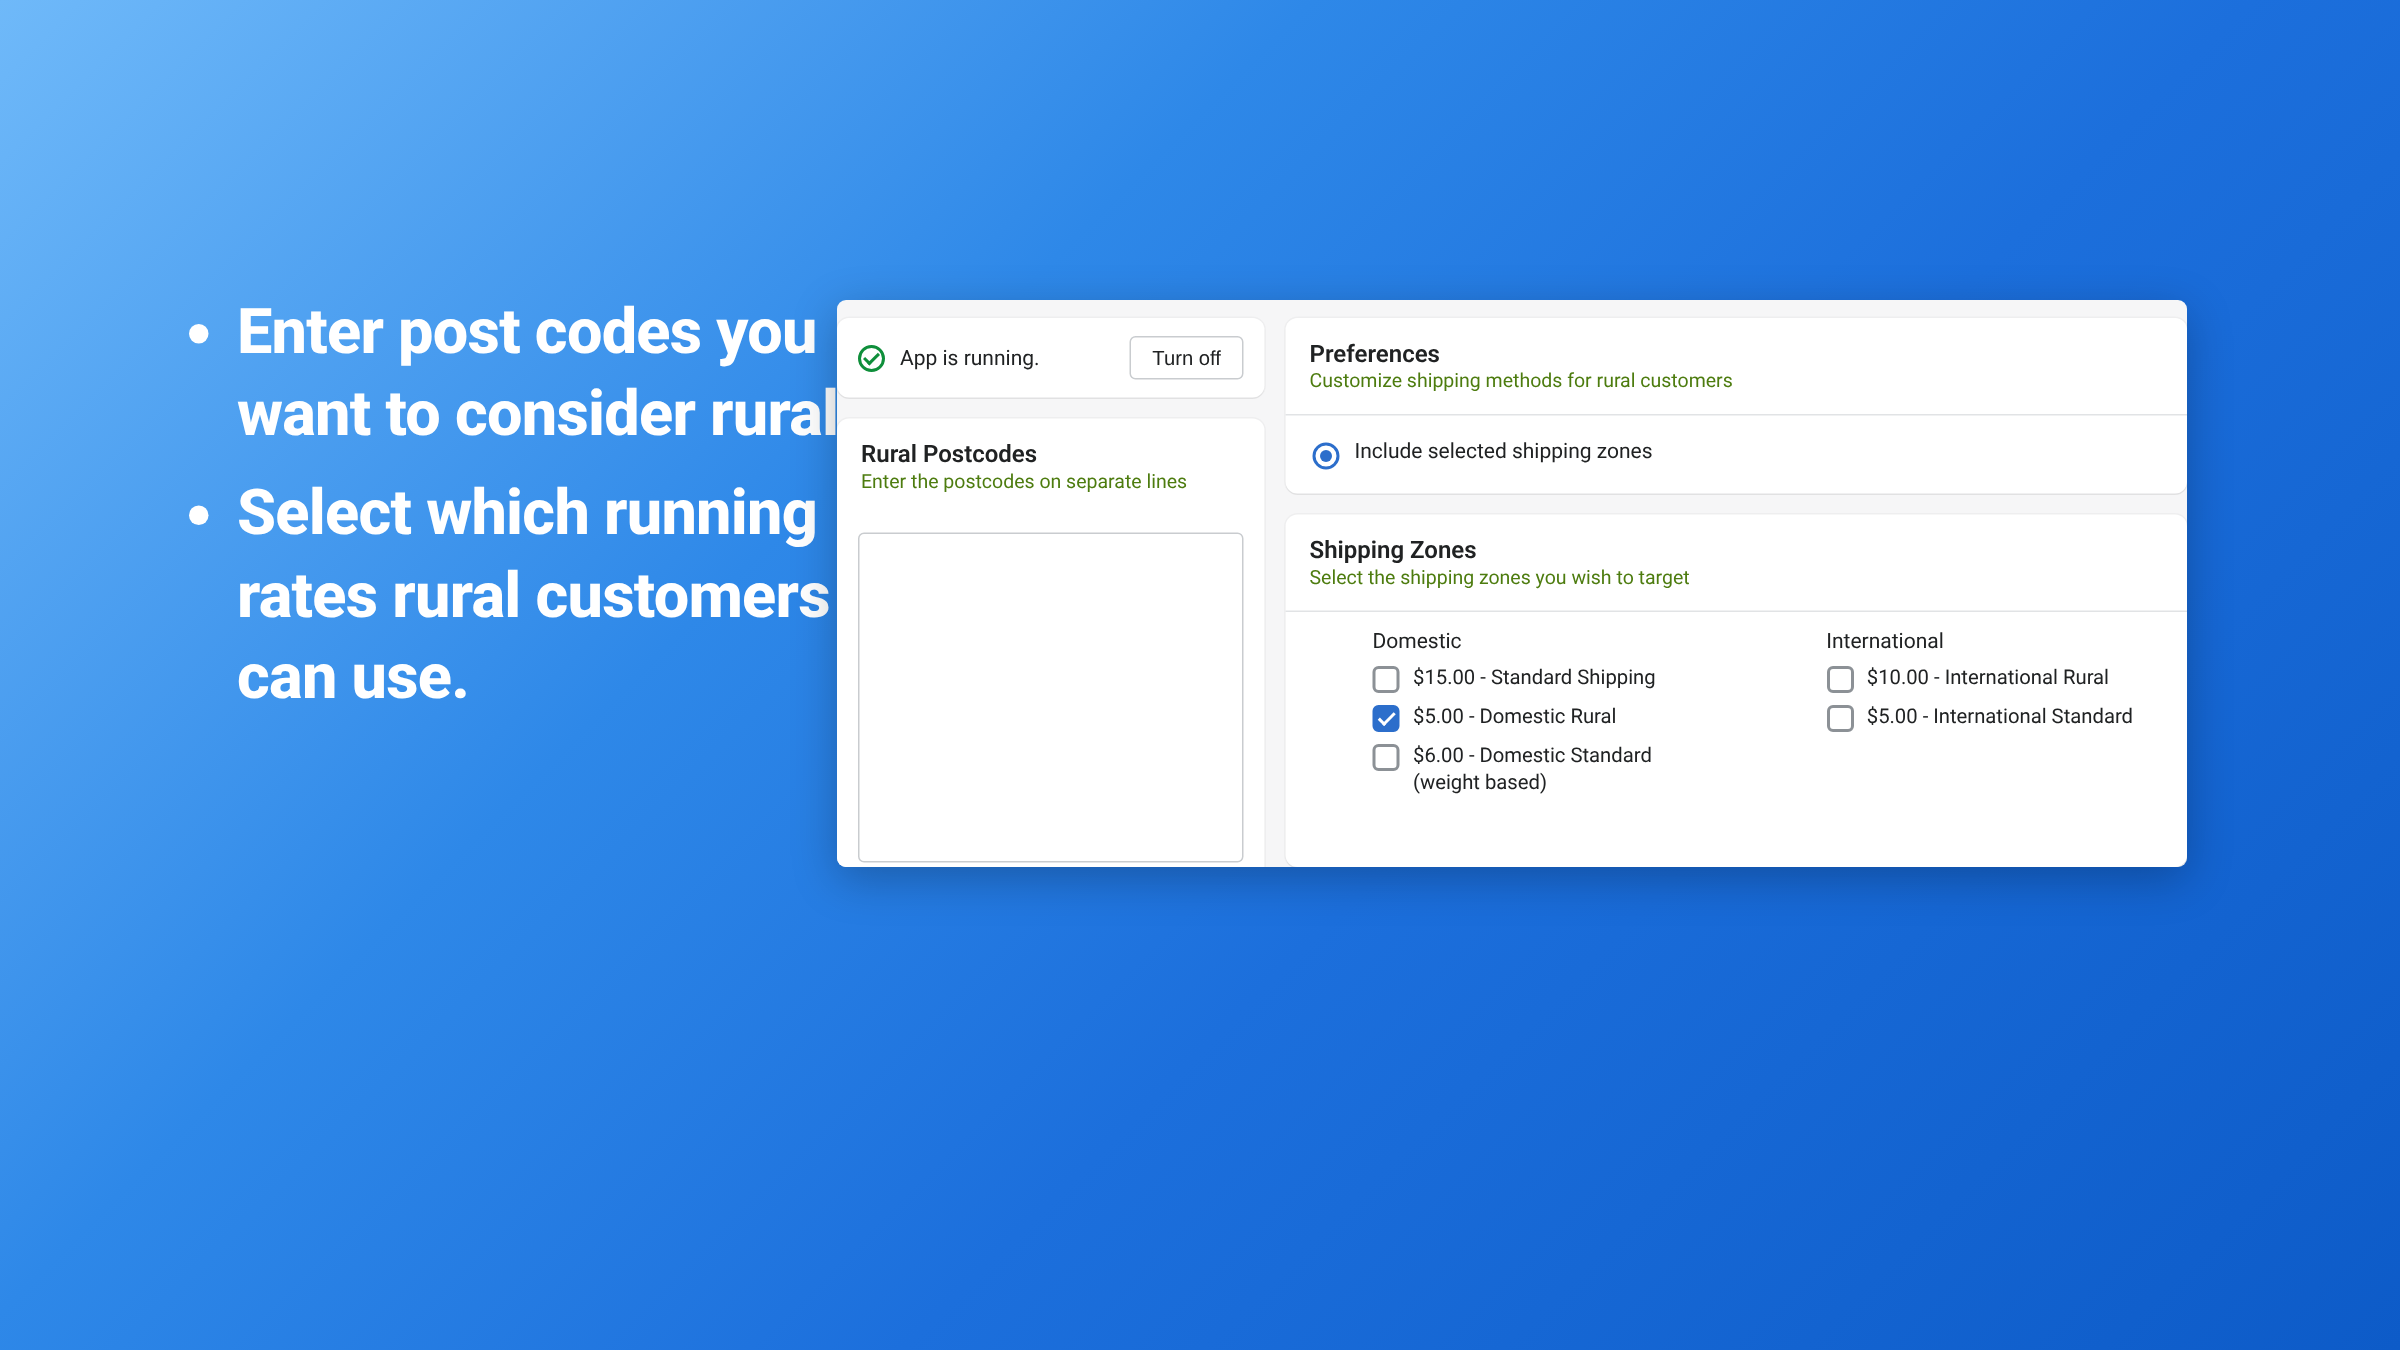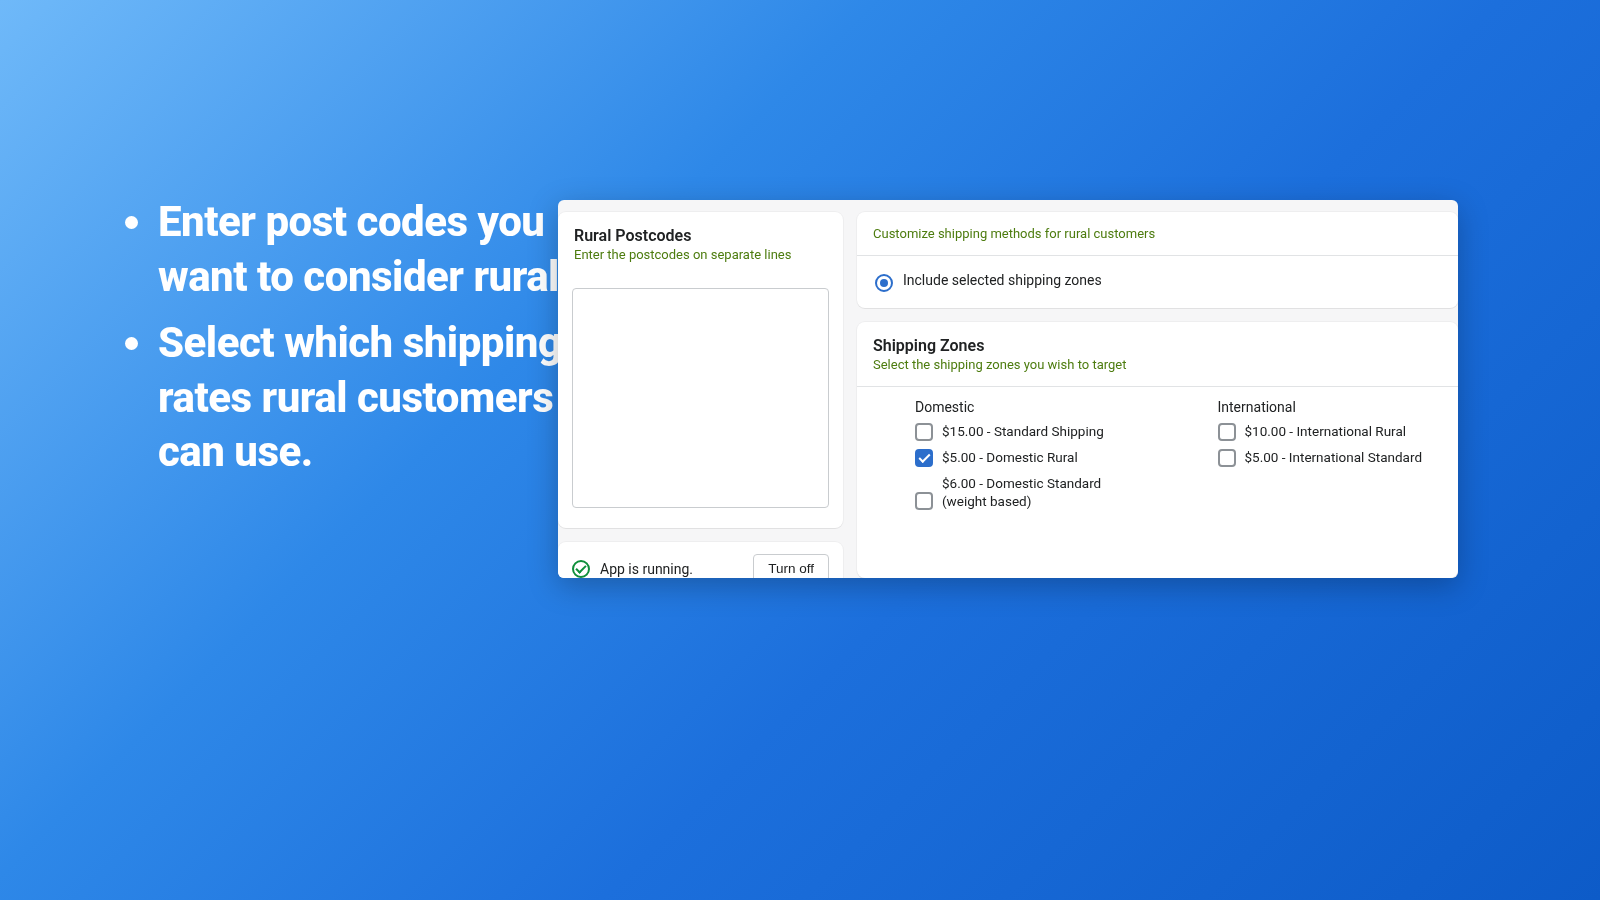--- a/index.html
+++ b/index.html
@@ -149,21 +149,21 @@
     }
     .zone-col { flex: 1; margin-left: 40px; }
     .zone-header {
       font-size: 14px;
       color: #202223;
       margin-bottom: 8px;
     }
     .check-row {
       display: flex;
       gap: 9px;
-      align-items: flex-end;
+      align-items: flex-start;
       margin-bottom: 8px;
     }
     .checkbox {
       width: 18px; height: 18px; min-width: 18px;
       border: 2px solid #8c9196;
       border-radius: 4px;
       background: #fff;
       cursor: pointer;
       display: flex; align-items: center; justify-content: center;
     }
@@ -176,48 +176,49 @@
       transform: rotate(-45deg);
       margin-top: -2px;
     }
     .check-label { font-size: 13.5px; color: #202223; line-height: 1.3; }
   </style>
 </head>
 <body>
 
 <ul class="promo-list">
   <li>Enter post codes you want to consider rural.</li>
-  <li>Select which shipping rates rural customers can use.</li>
+  <li>Select which running rates rural customers can use.</li>
 </ul>
 
 <div class="app-screenshot">
 
   <div class="left-col">
-    <div class="card" style="flex:1;">
-      <div class="card-section">
-        <div class="card-title">Rural Postcodes</div>
-        <div class="card-subtitle">Enter the postcodes on separate lines</div>
-      </div>
-      <textarea class="textarea" value="" style=""></textarea>
-    </div>
-
     <div class="card">
       <div class="status-row">
         <div class="status-left">
           <span class="check-circle-icon"></span>
           <span>App is running.</span>
         </div>
         <button class="turn-off-btn">Turn off</button>
       </div>
     </div>
+
+    <div class="card" style="flex:1;">
+      <div class="card-section">
+        <div class="card-title">Rural Postcodes</div>
+        <div class="card-subtitle">Enter the postcodes on separate lines</div>
+      </div>
+      <textarea class="textarea" value="" style=""></textarea>
+    </div>
   </div>
 
   <div class="right-col">
     <div class="card">
       <div class="card-section">
+        <div class="card-title">Preferences</div>
         <div class="card-subtitle">Customize shipping methods for rural customers</div>
       </div>
       <hr class="hr">
       <div class="radio-row">
         <div class="radio-group">
           <div class="radio-outer selected">
             <div class="radio-inner"></div>
           </div>
           <div>
             <div class="radio-label">Include selected shipping zones</div>

